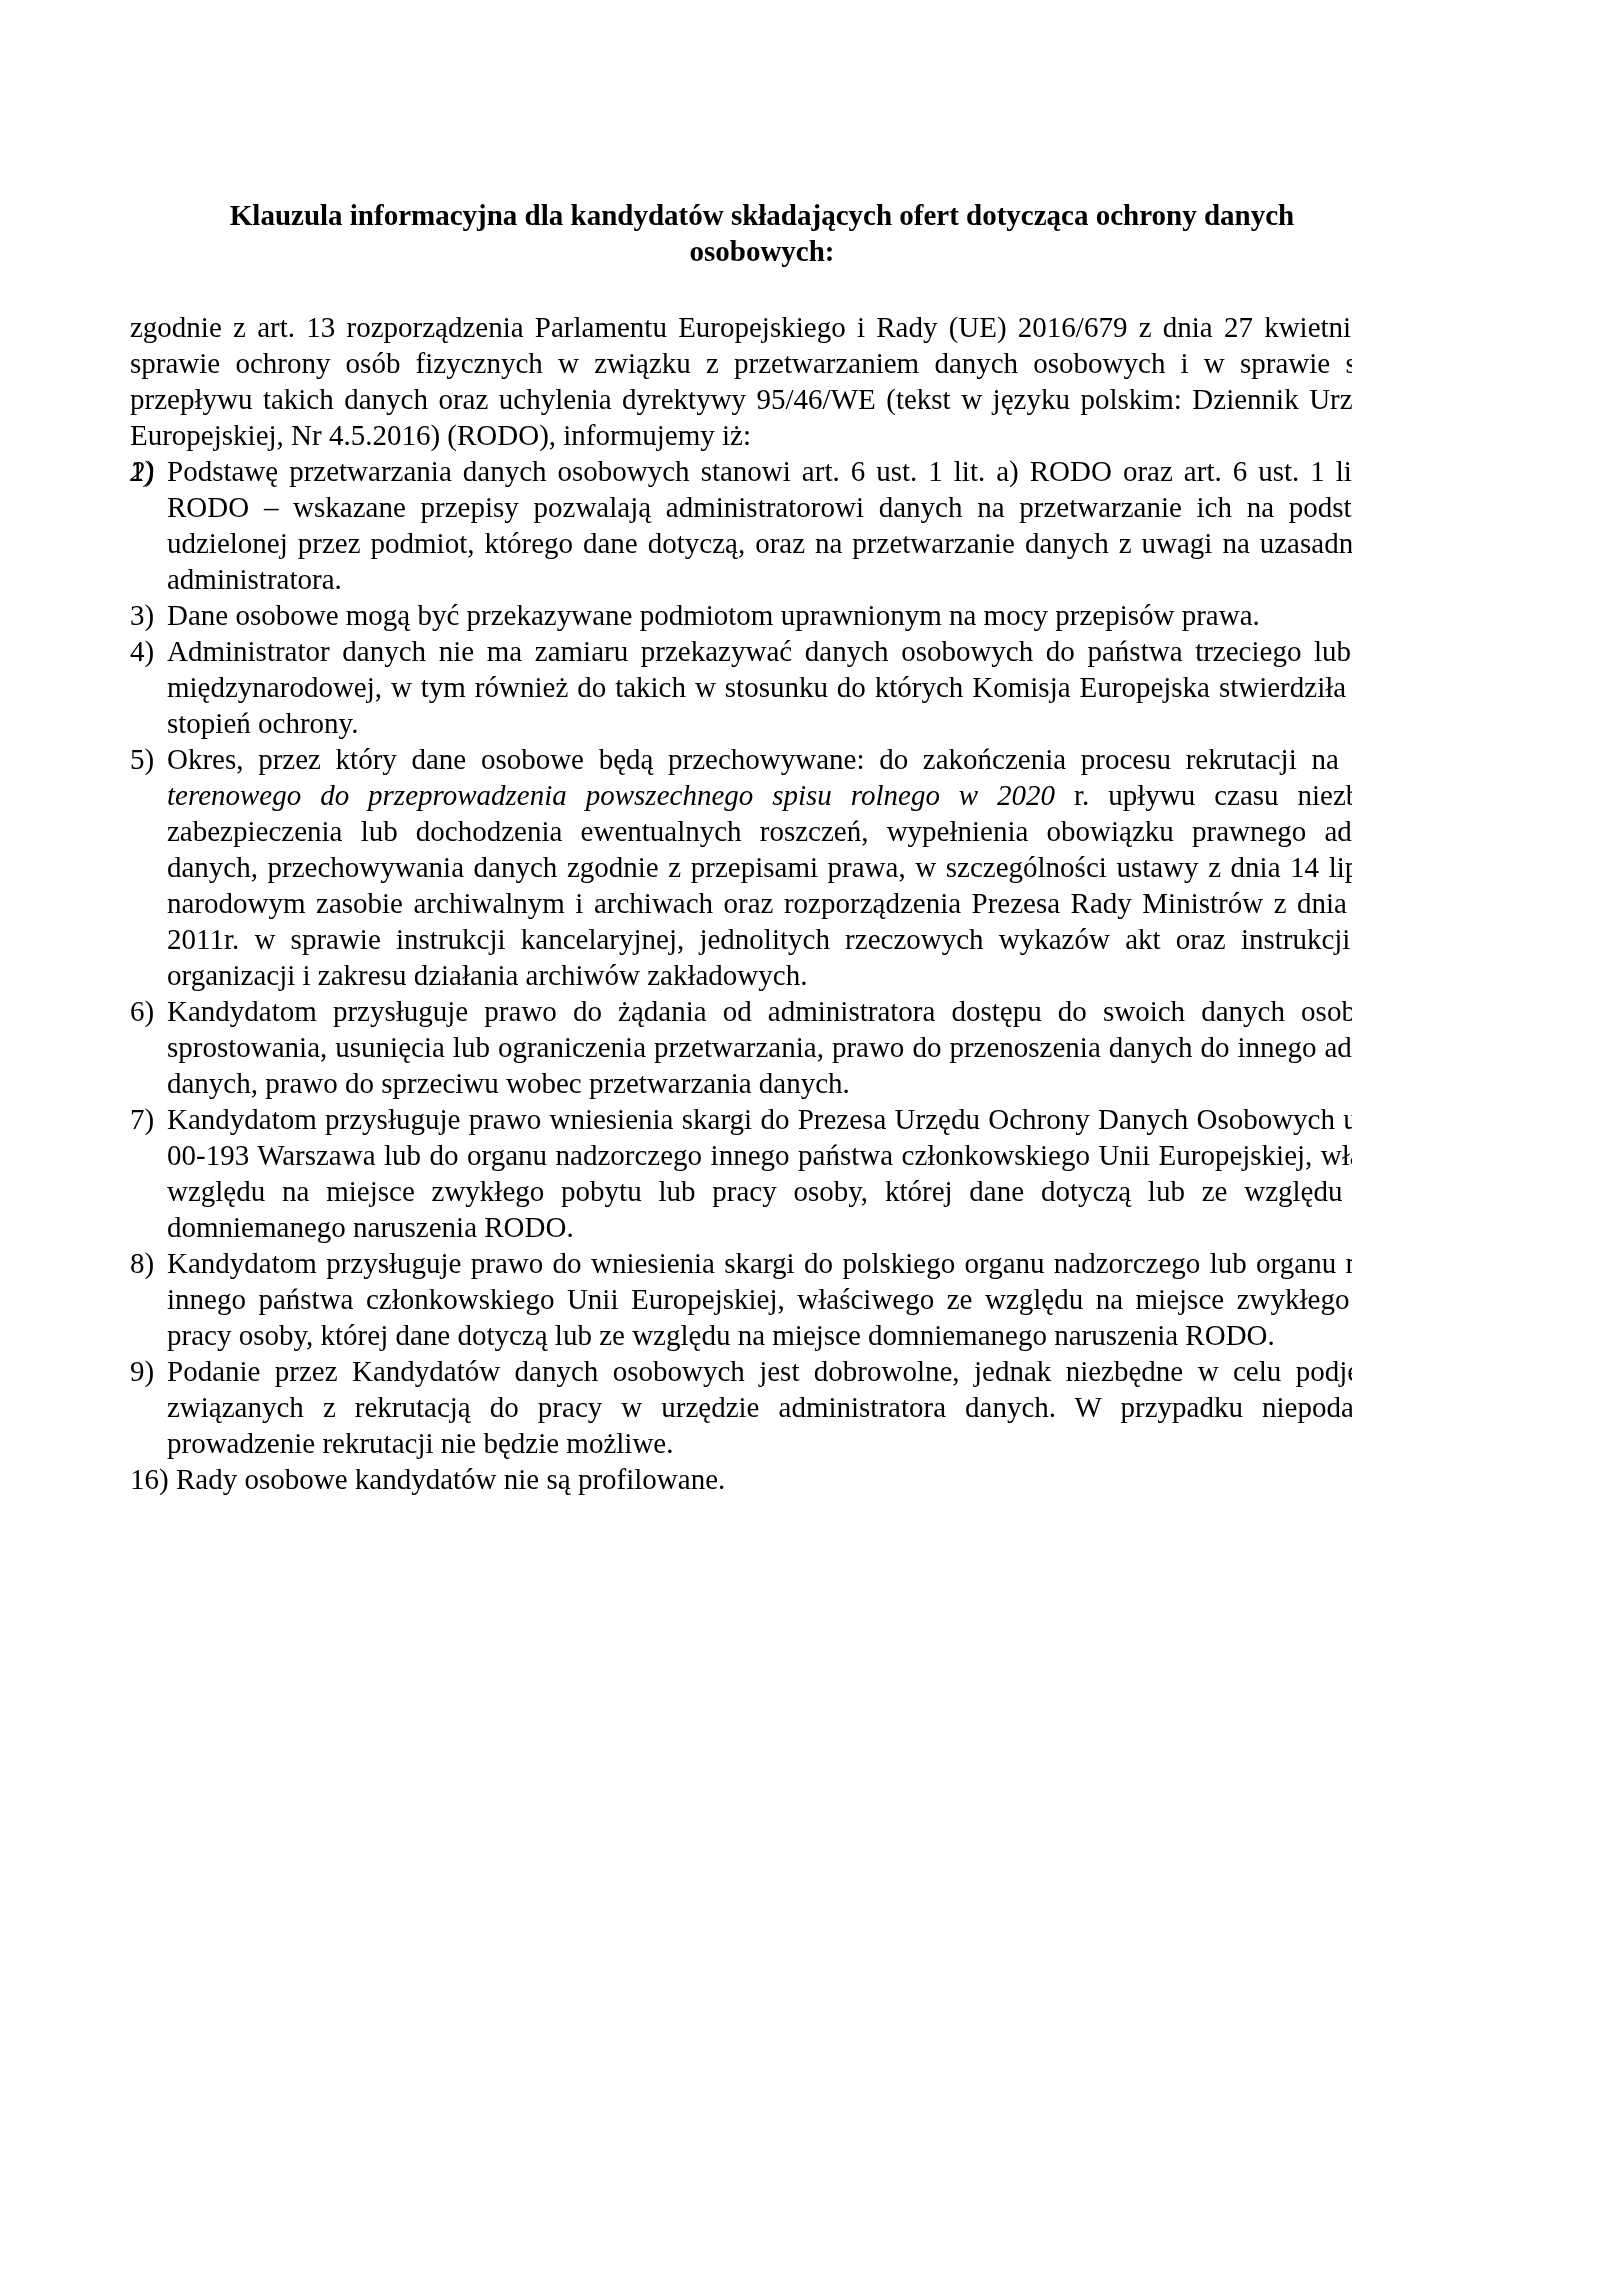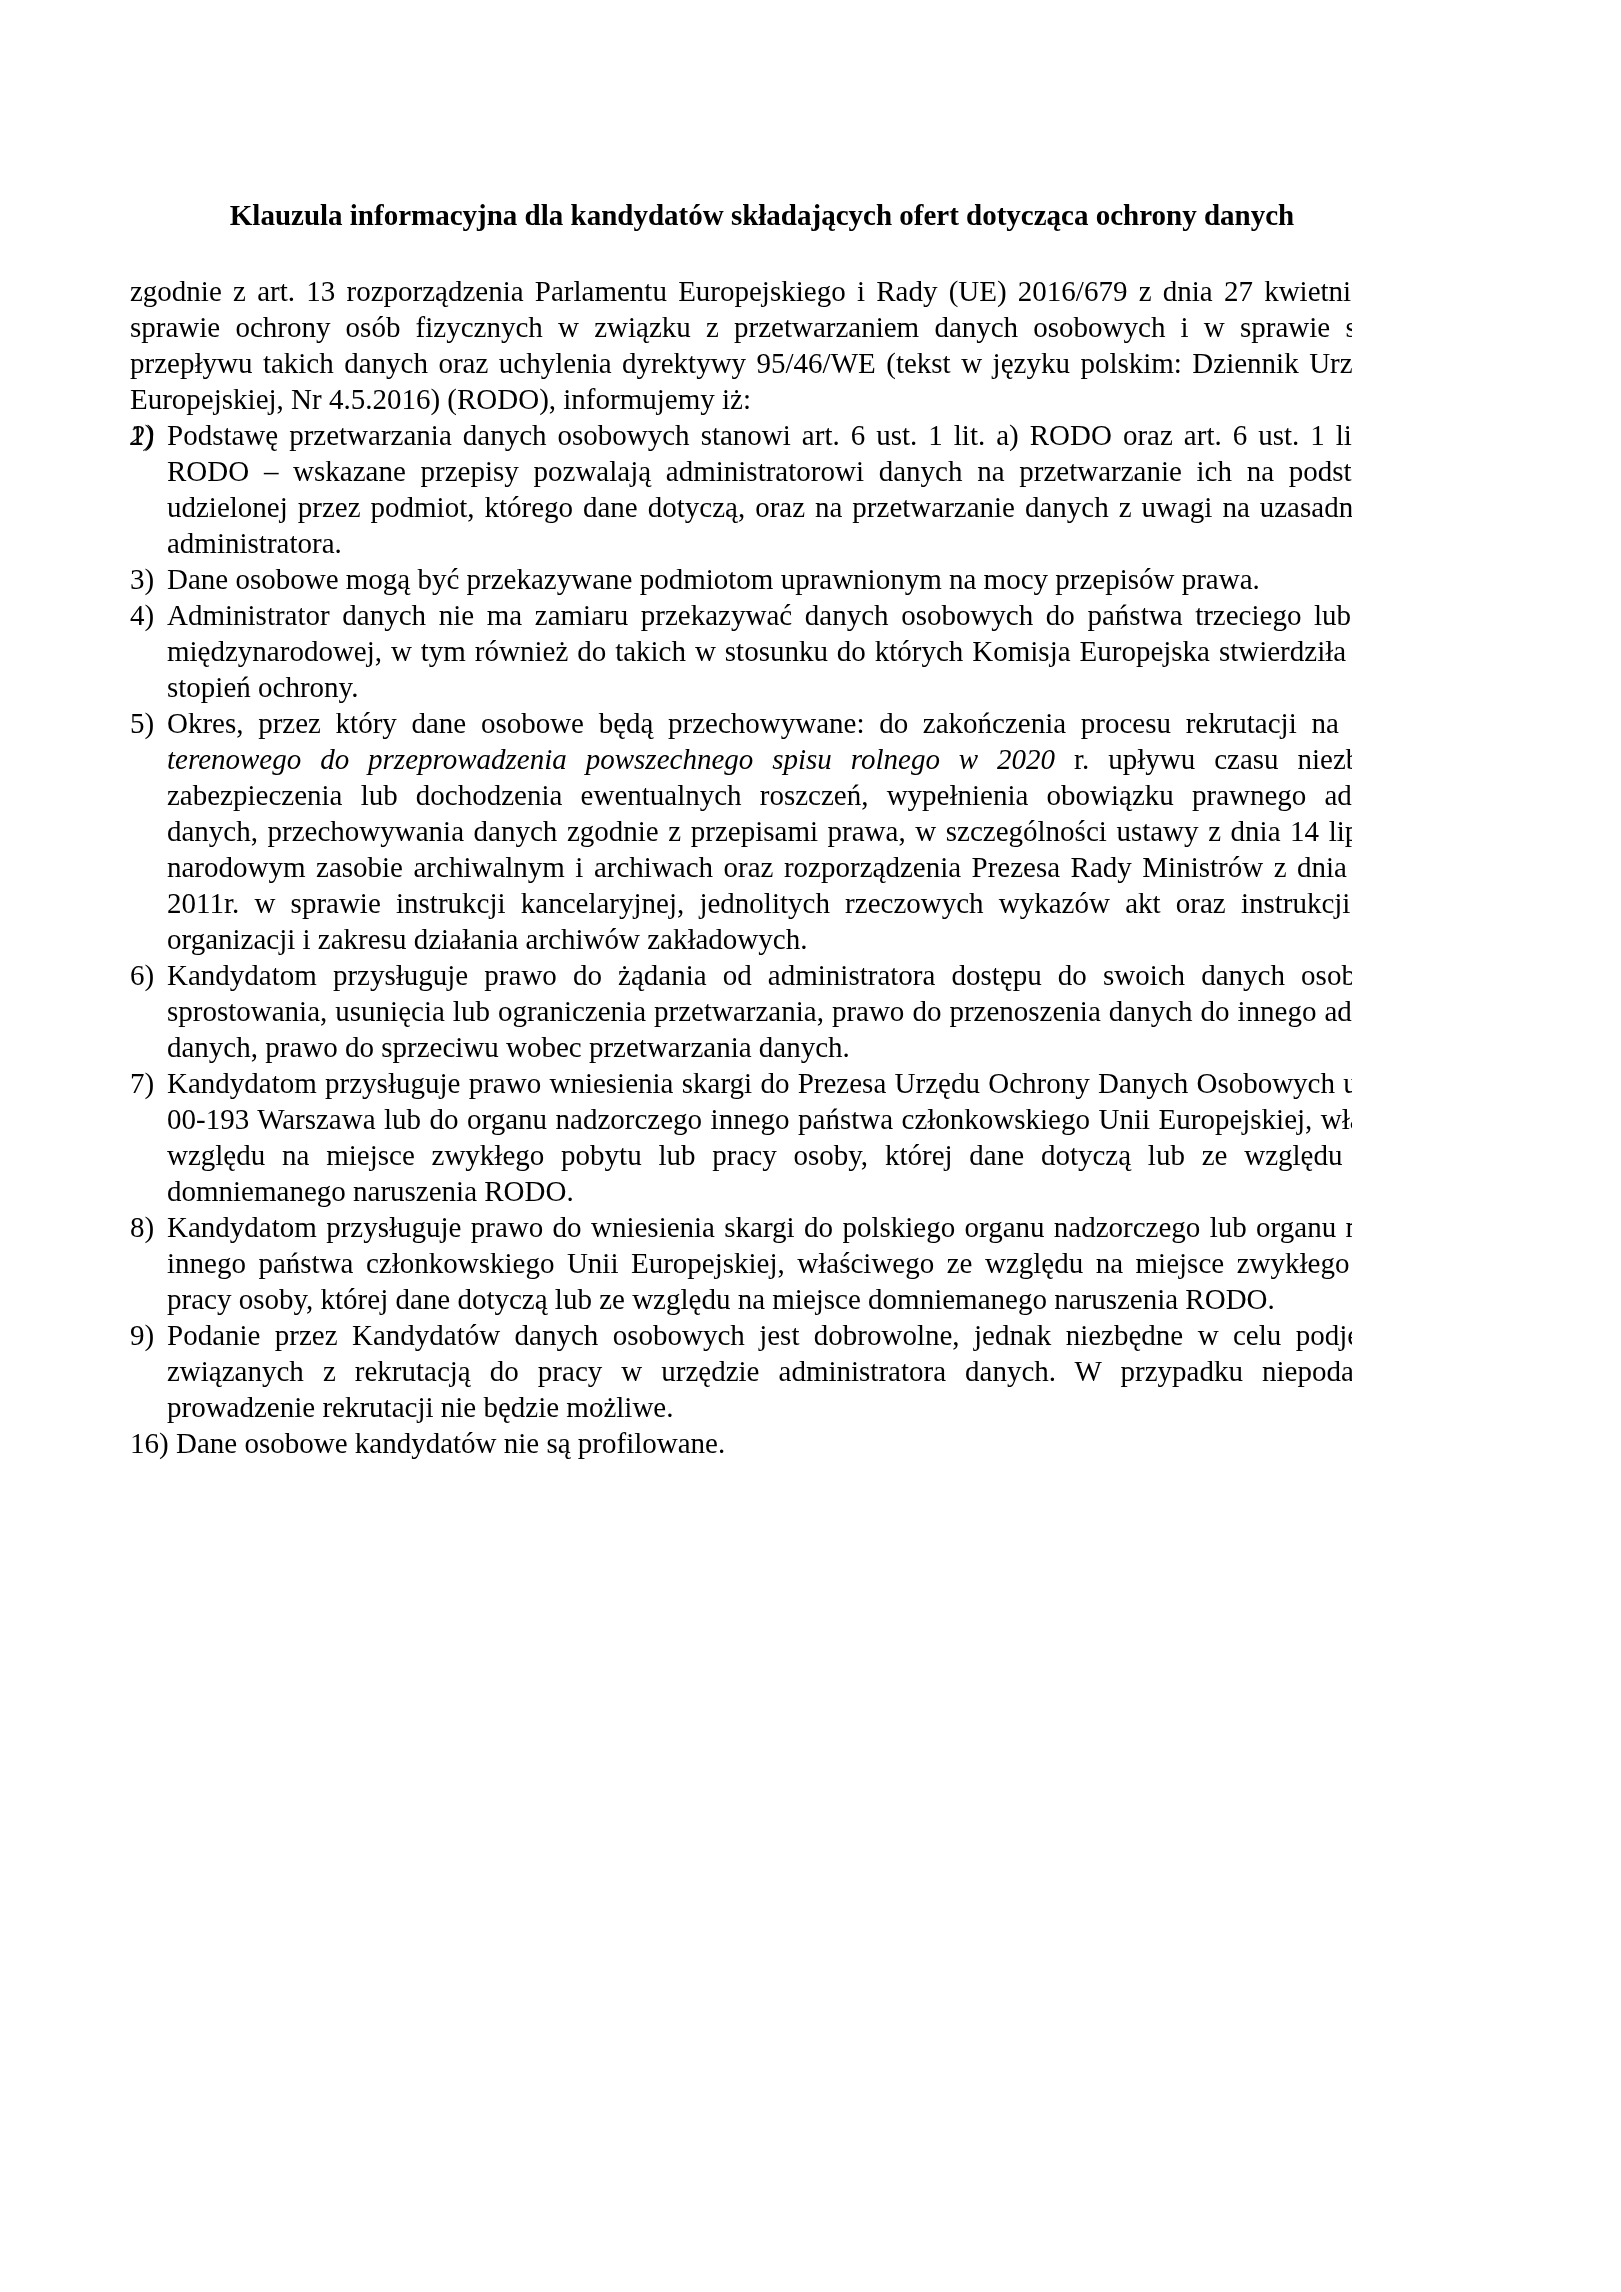--- a/index.html
+++ b/index.html
@@ -67,20 +67,21 @@
     line-height: 36px;
   }
 </style>
 </head>
 <body>
 
 <div class="page">
   <div class="content">
     <div class="title">
       <div class="title-line">Klauzula informacyjna dla kandydatów  składających ofert dotycząca ochrony danych</div>
+      <div class="title-line">osobowych:</div>
     </div>
     <div class="intro">zgodnie z art. 13 rozporządzenia Parlamentu Europejskiego i Rady (UE) 2016/679 z dnia 27 kwietnia 2016 r. w sprawie ochrony osób fizycznych w związku z przetwarzaniem danych osobowych i w sprawie swobodnego przepływu takich danych oraz uchylenia dyrektywy 95/46/WE (tekst w języku polskim: Dziennik Urzędowy Unii Europejskiej, Nr 4.5.2016) (RODO), informujemy iż:</div>
     <div class="list">
         <div class="list-item">
           <span class="item-number">1)</span>
         </div>
         <div class="list-item">
           <span class="item-number italic">2)</span>
           <div class="para"><span class="seg-normal">Podstawę przetwarzania danych osobowych stanowi art. 6 ust. 1 lit. a) RODO oraz art. 6 ust. 1 lit. c) oraz f) RODO – wskazane przepisy pozwalają administratorowi danych na przetwarzanie ich na podstawie zgody udzielonej przez podmiot, którego dane dotyczą, oraz na przetwarzanie danych z uwagi na uzasadniony interes administratora.</span></div>
         </div>
@@ -107,19 +108,19 @@
         <div class="list-item">
           <span class="item-number">8)</span>
           <div class="para"><span class="seg-normal">Kandydatom przysługuje prawo do wniesienia skargi do polskiego organu nadzorczego lub organu nadzorczego innego państwa członkowskiego Unii Europejskiej, właściwego ze względu na miejsce zwykłego pobytu lub pracy osoby, której dane dotyczą lub ze względu na miejsce domniemanego naruszenia RODO.</span></div>
         </div>
         <div class="list-item">
           <span class="item-number">9)</span>
           <div class="para"><span class="seg-normal">Podanie przez Kandydatów danych osobowych jest dobrowolne, jednak niezbędne w celu podjęcia działań związanych z rekrutacją do pracy w urzędzie administratora danych. W przypadku niepodania danych prowadzenie rekrutacji nie będzie możliwe.</span></div>
         </div>
         <div class="list-item wide">
           <span class="item-number">16)</span>
-          <div class="para"><span class="seg-normal">Dane osobowe kandydatów nie są profilowane.</span></div>
+          <div class="para"><span class="seg-normal">Rady osobowe kandydatów nie są profilowane.</span></div>
         </div>
       </div>
   </div>
   <div class="page-number">3</div>
 </div>
 
 
 </body></html>

